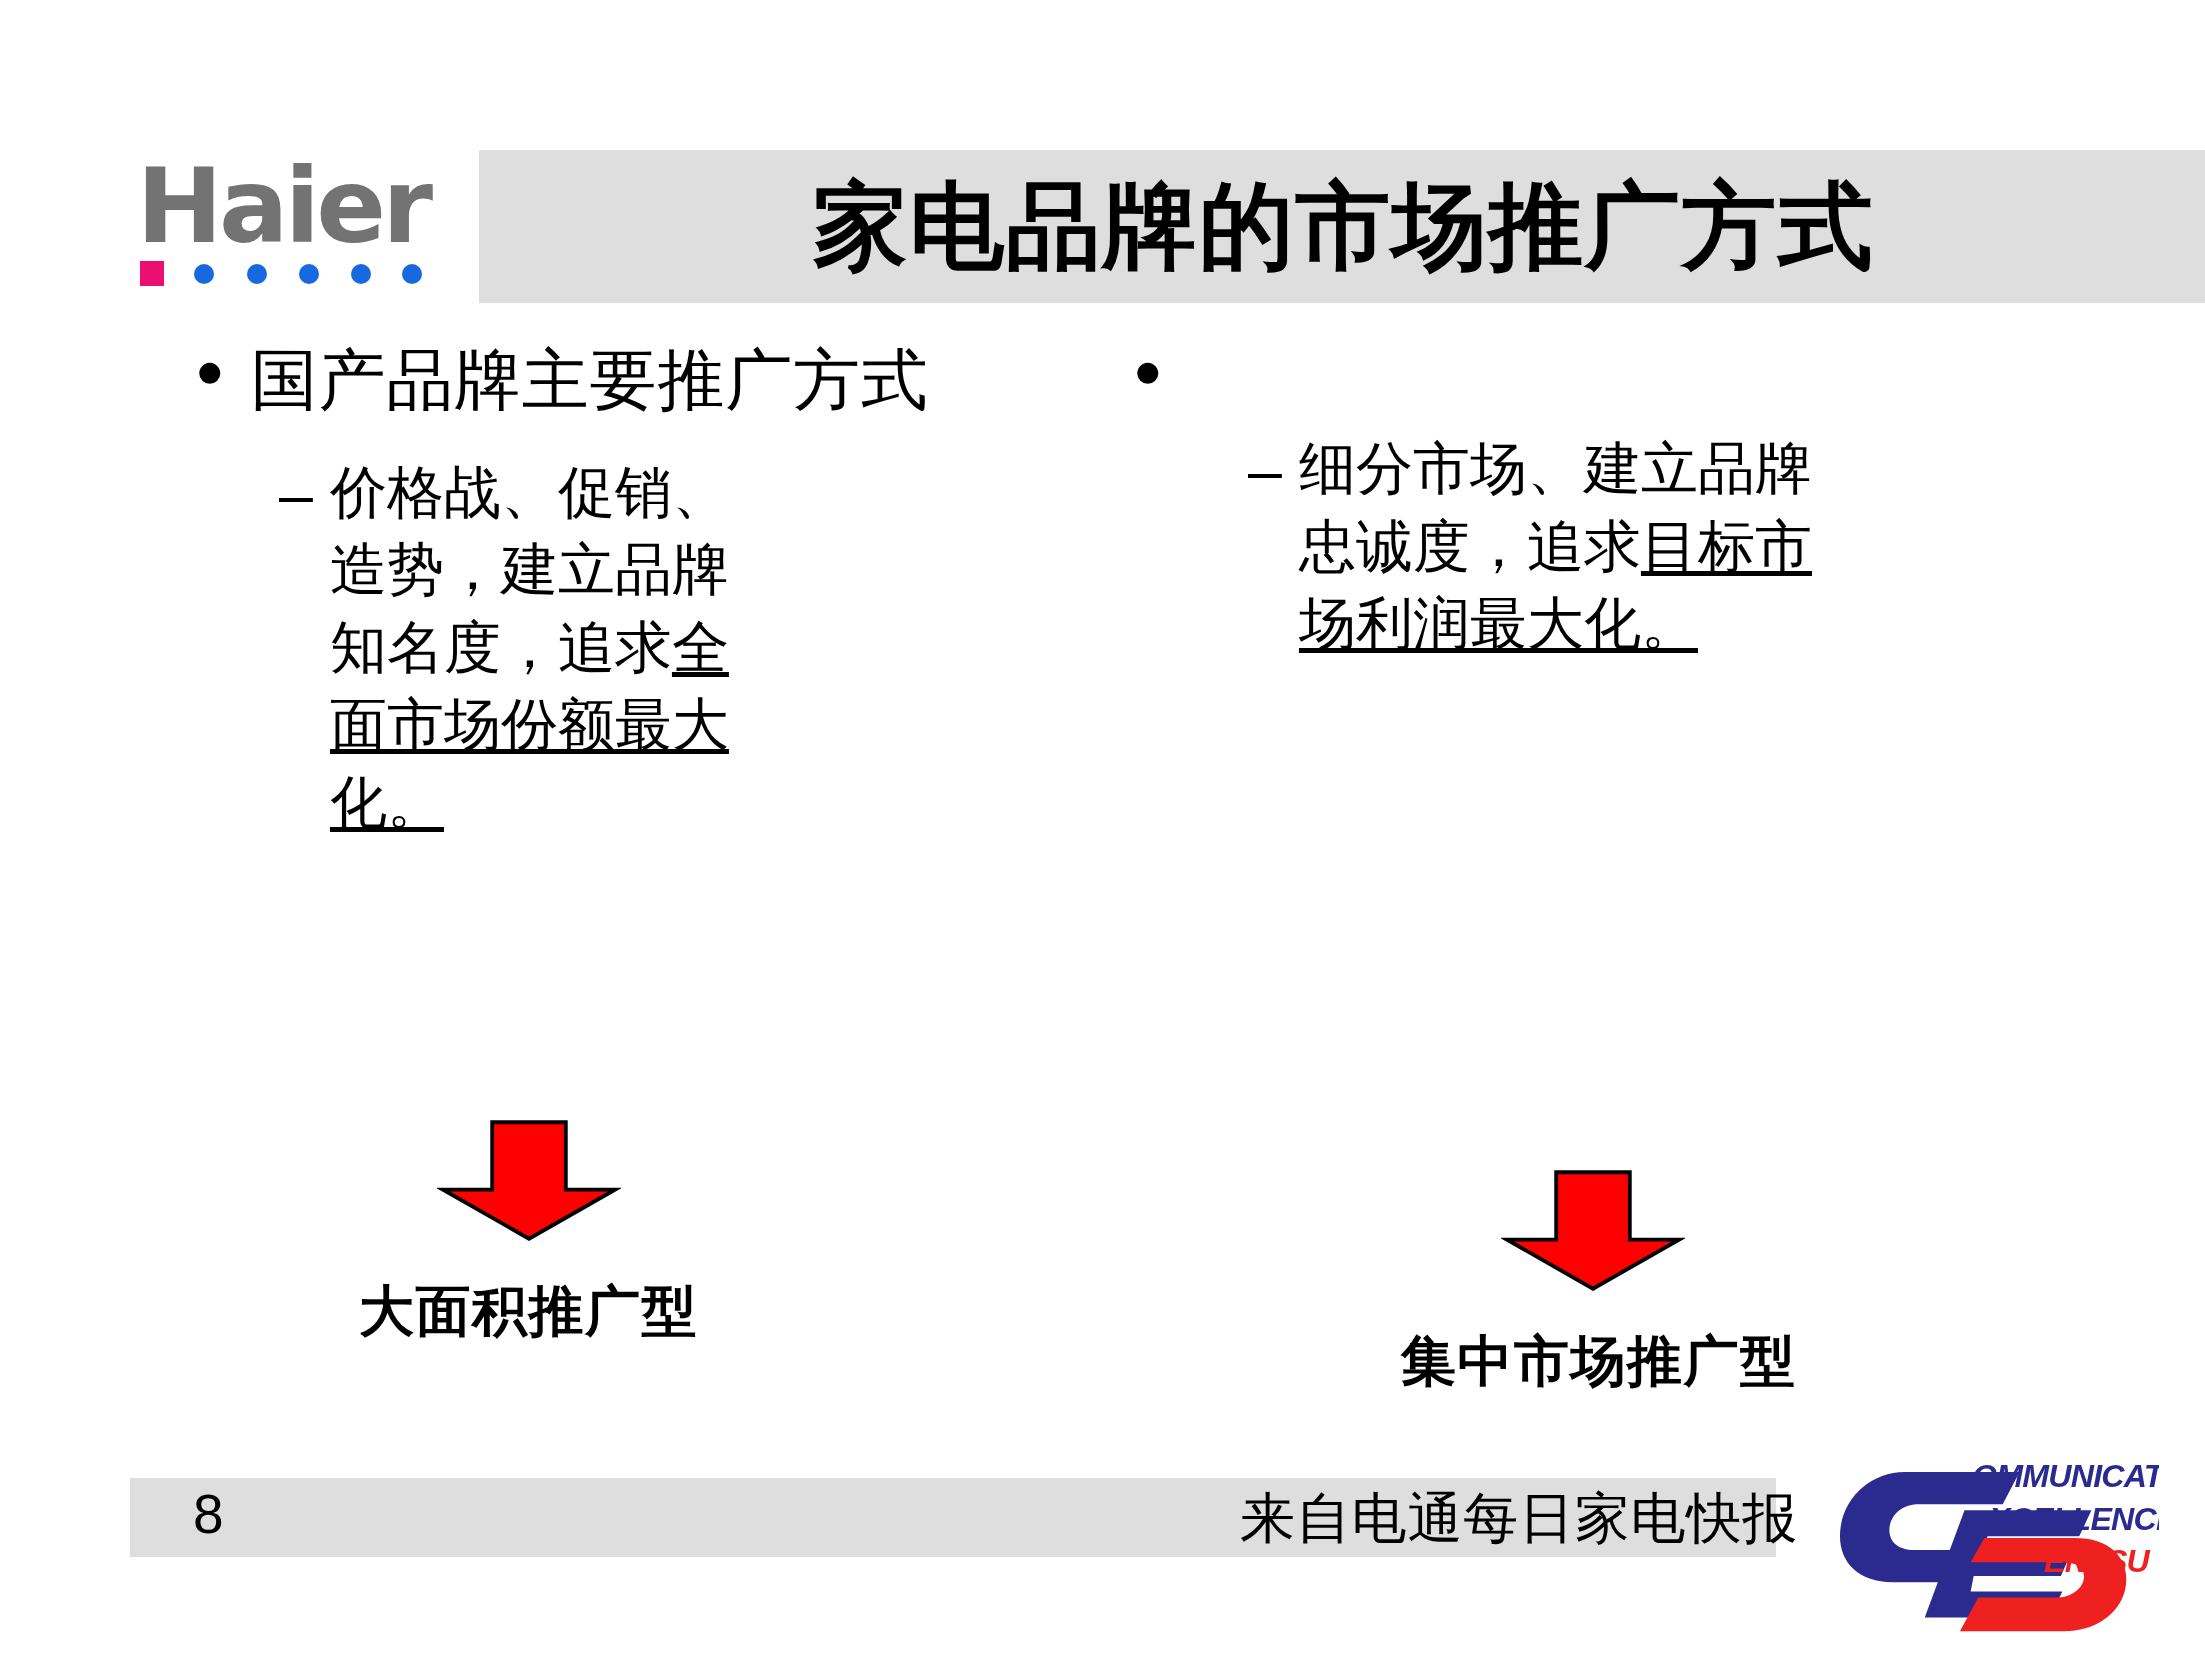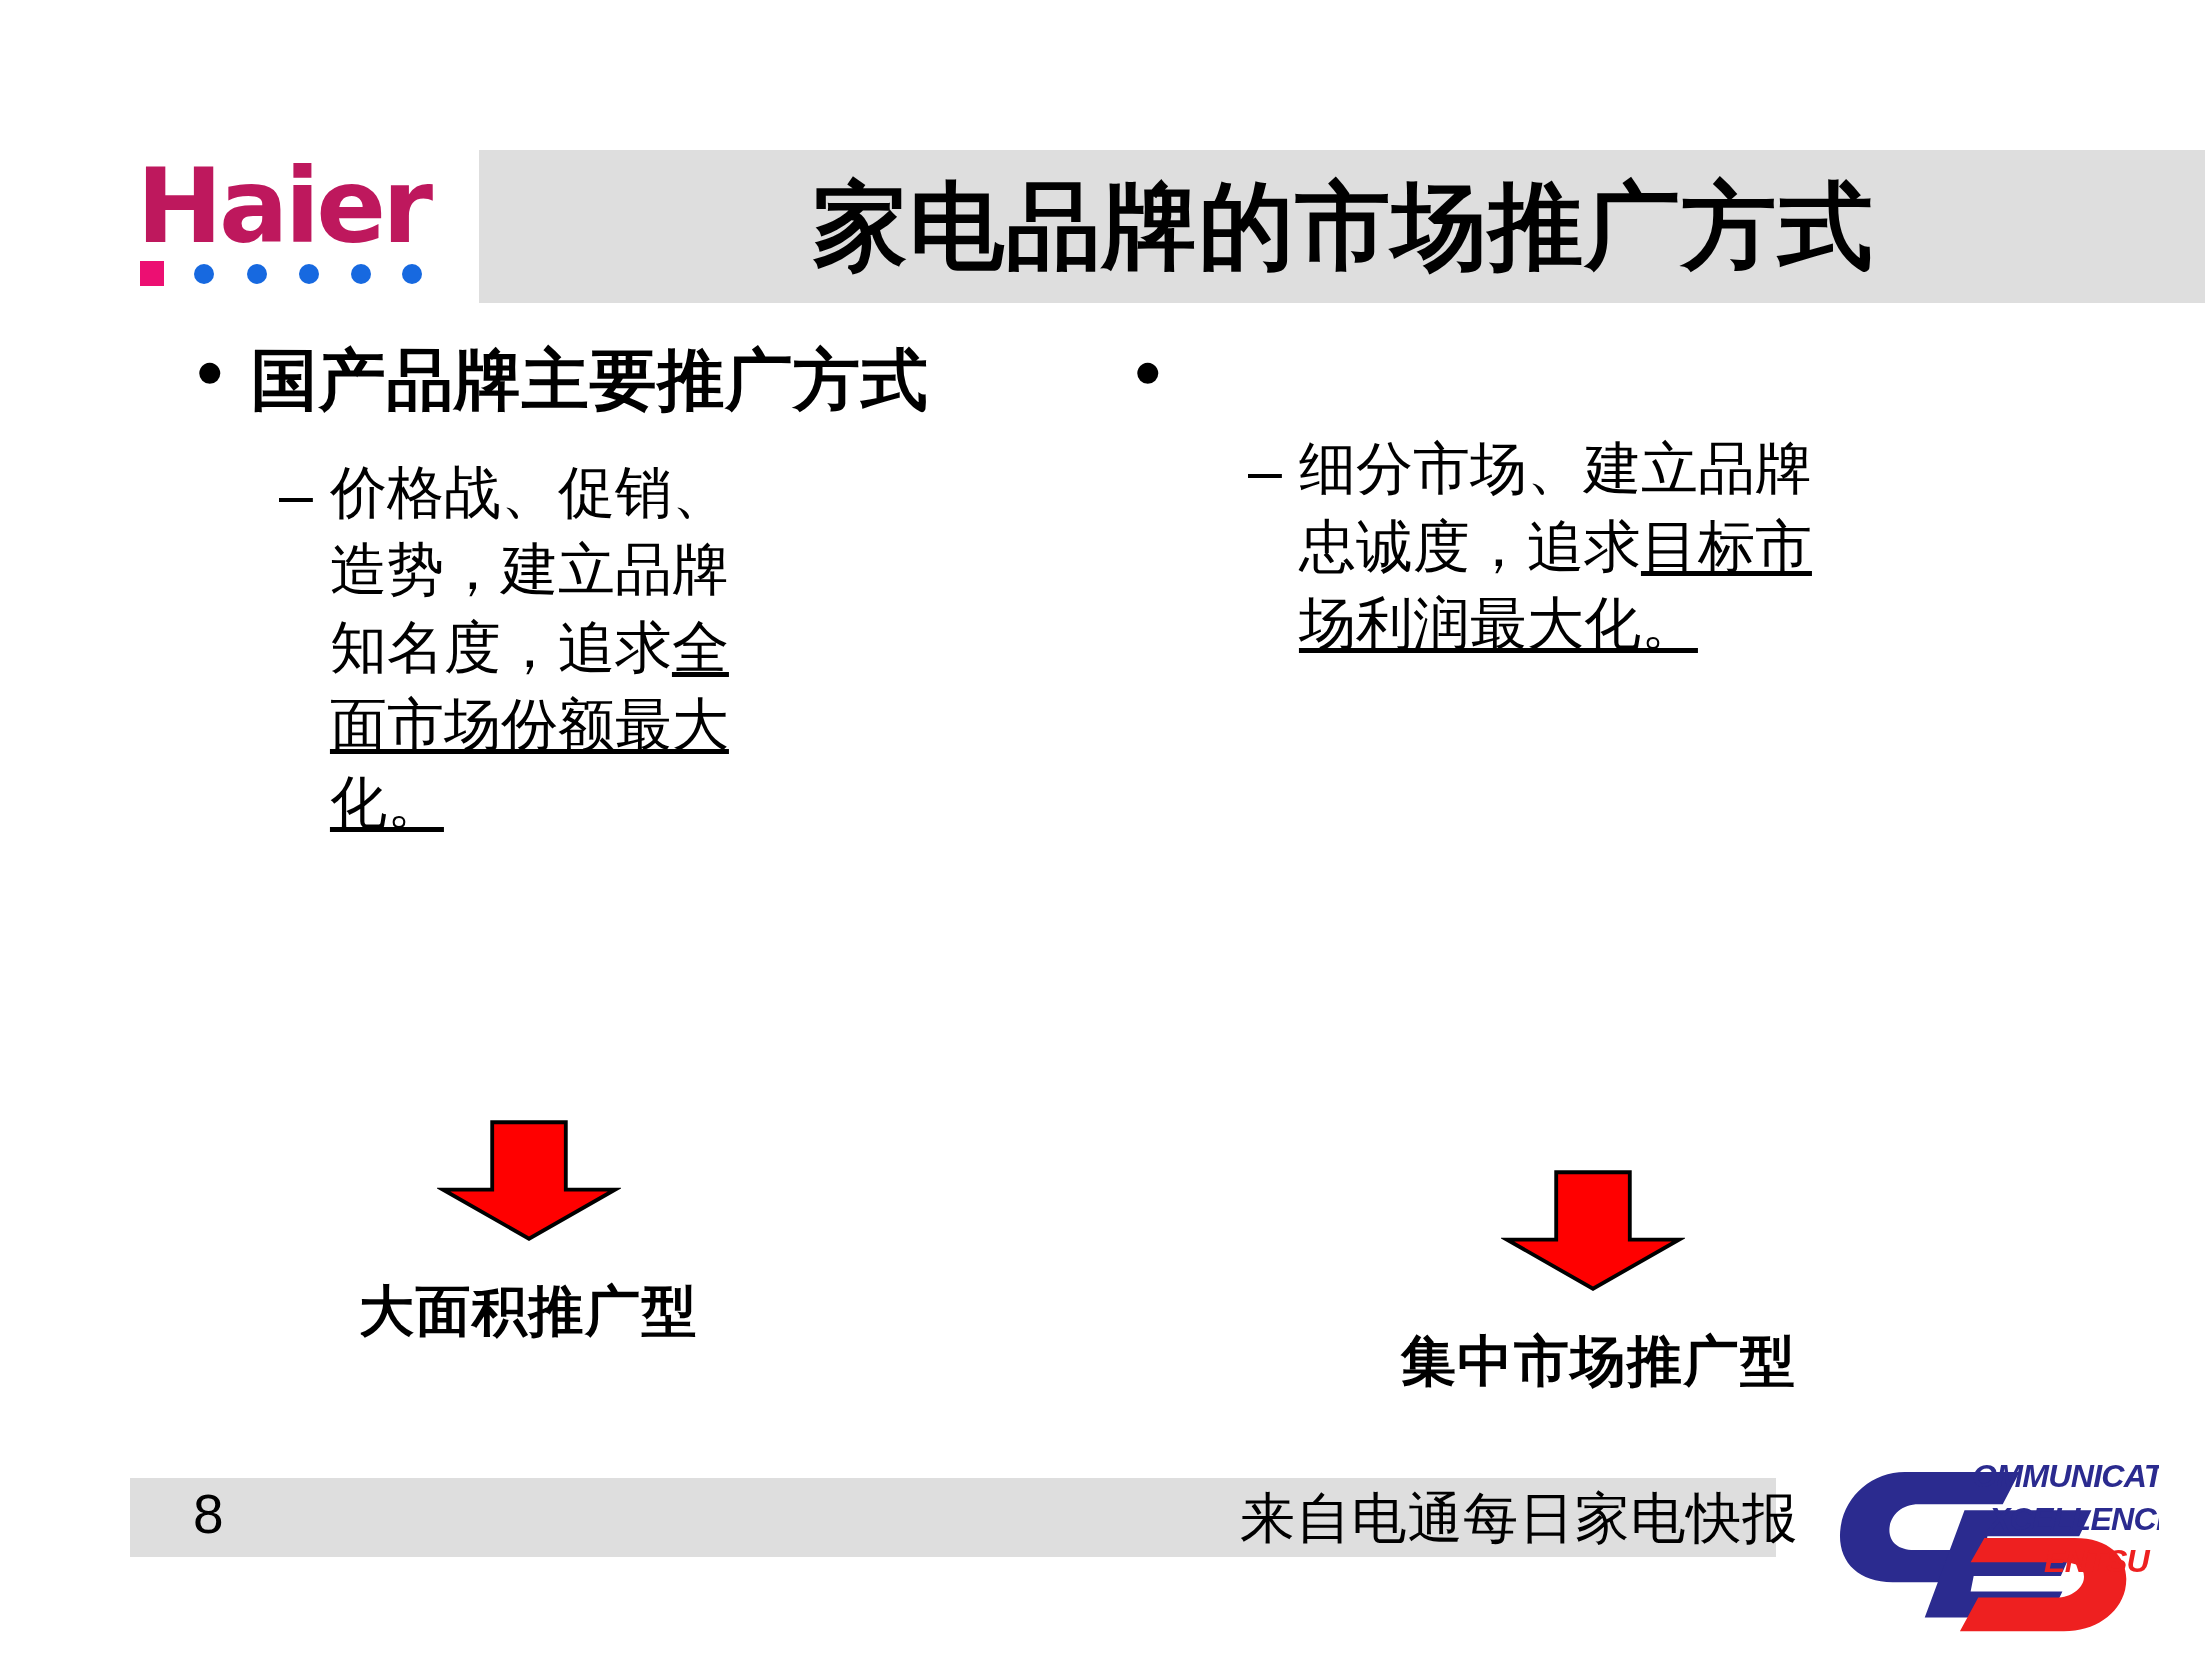--- a/index.html
+++ b/index.html
@@ -49,21 +49,21 @@
     top: 152px;
     width: 325px;
     height: 142px;
   }
   #haier-wordmark {
     position: absolute;
     left: 4.6px;
     top: 0px;
     font-size: 103px;
     font-weight: bold;
-    color: #be185d;
+    color: #737373;
     letter-spacing: -3.8px;
     line-height: 1.05;
     font-family: "DejaVu Sans", sans-serif;
     text-align: right;
   }
   #haier-dot-row {
     position: absolute;
     left: 7.7px;
     top: 109px;
     width: 306px;
@@ -106,21 +106,21 @@
   }
   .bullet-mark {
     font-size: 49px;
     line-height: 1.18;
     color: #000;
     flex: none;
     margin-top: 4.6px;
   }
   .bullet-heading {
     font-size: 67px;
-    font-weight: bold;
+    font-weight: normal;
     color: #000;
     line-height: 1.28;
     letter-spacing: 0.8px;
   }
 
   .sub-row {
     display: flex;
     align-items: flex-start;
     gap: 17px;
     margin-top: 31px;

